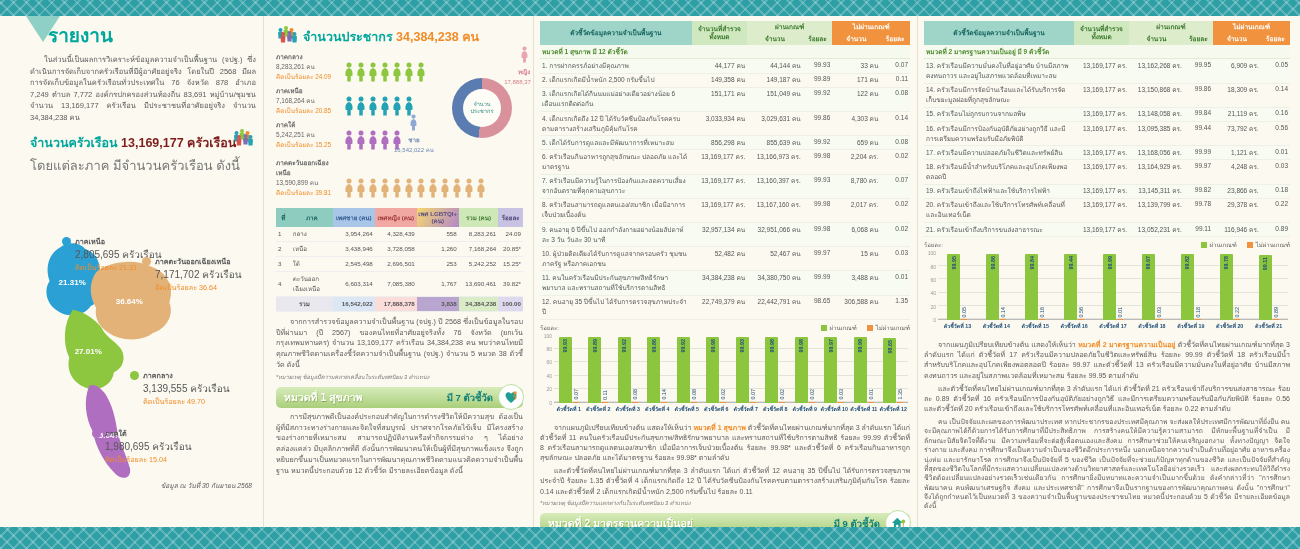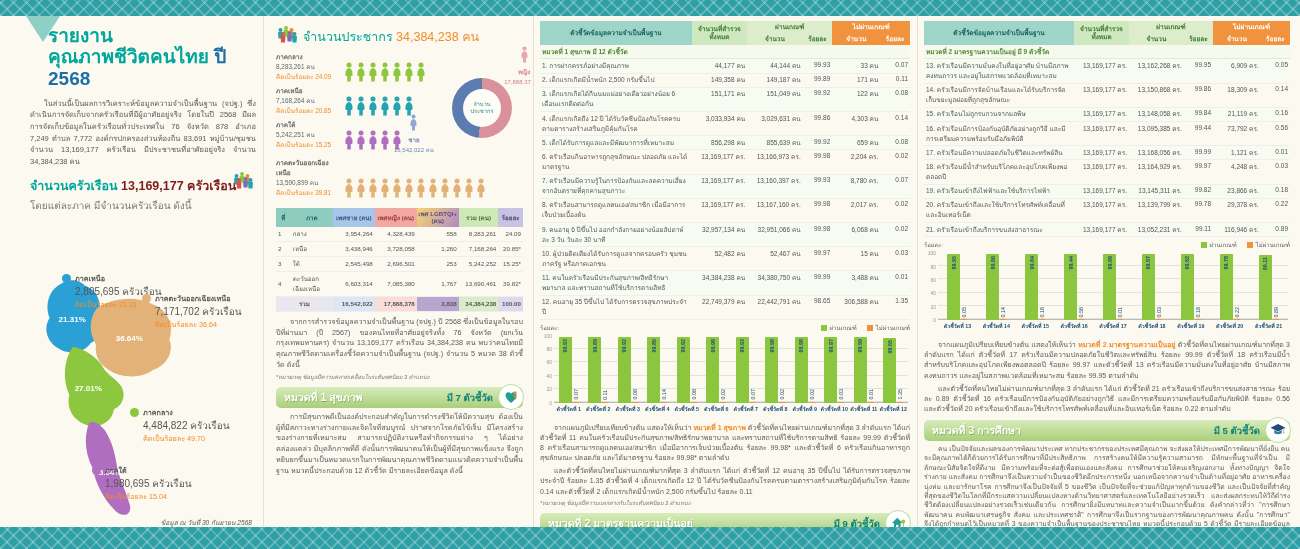--- a/index.html
+++ b/index.html
@@ -17,38 +17,38 @@
   #p3{left:536px;width:378px;padding:5px 4px 0 4px}
   #p4{left:920px;width:374px;padding:5px 4px 0 4px}
   
   #corner-triangle{position:absolute;left:26px;top:16px;width:0;height:0;border-left:17px solid transparent;border-right:17px solid transparent;border-top:26px solid #8ed0c6}
   .title1{font-size:19px;font-weight:bold;color:#00a79d;line-height:1.05;margin-left:18px}
   .title2{font-size:19px;font-weight:bold;color:#00a79d;line-height:1.15;margin-left:18px}
   .title2 .yr{color:#1a6fa8}
   .intro{margin-top:8px;font-size:7.5px;line-height:1.55;text-align:justify;color:#5a5a5a;text-indent:14px}
   .hh-line{margin-top:9px;font-size:12.5px;font-weight:bold;color:#00a79d;position:relative}
   .hh-line .hh-num{color:#7f1d1d}
-  .hh-sub{font-size:10px;color:#777;margin-top:2px}
+  .hh-sub{font-size:13px;color:#777;margin-top:2px}
   .crowd{position:absolute;right:2px;top:-4px}
   #map-canvas{position:relative;height:322px;margin-top:4px}
   #thai-map{position:absolute;left:0;top:60px}
   .map-pct{font-size:9px;font-weight:bold;fill:#ffffff}
   .legend{position:absolute;width:128px;display:flex;gap:4px}
   .legend .dot{width:9px;height:9px;border-radius:50%;flex:0 0 9px;margin-top:1px}
   .lg-name{font-size:7.2px;color:#555;font-weight:bold}
   .lg-val{font-size:10px;color:#555}
   .lg-pct{font-size:7.2px;color:#f28c28}
   #lg0{left:32px;top:56px}
   #lg1{left:112px;top:76px;width:132px}
   #lg2{left:100px;top:190px}
   #lg3{left:62px;top:248px}
   #asof{position:absolute;right:4px;top:300px;font-size:6.6px;font-style:italic;color:#555}
   
   .pop-head{display:flex;align-items:center;gap:5px}
-  .pop-title{font-size:12.5px;font-weight:normal;color:#00a79d}
+  .pop-title{font-size:12.5px;font-weight:bold;color:#00a79d}
   .pop-title .pop-num{color:#f28c28}
   #pop-section{position:relative;height:152px;margin-top:4px}
   .pop-row{position:absolute;left:0;display:flex;align-items:flex-end;gap:4px}
   .pop-label{width:64px;flex:0 0 64px}
   .pop-name{font-size:6.4px;color:#666;font-weight:bold}
   .pop-val{font-size:6.4px;color:#666}
   .pop-pct{font-size:6.4px;color:#f28c28}
   .pop-icons{display:flex;gap:2px;align-items:flex-end}
   #donut-block{position:absolute;left:160px;top:0;width:100px;height:118px}
   #donut{position:absolute;left:16px;top:26px;width:60px;height:60px;border-radius:50%;background:conic-gradient(#d9929c 0 51.9%,#5a7cb0 51.9% 100%)}
@@ -118,24 +118,20 @@
 
 <div class="band" id="band-top"></div>
 <div class="band" id="band-bottom"></div>
 <div class="fold" style="left:263px"></div>
 <div class="fold" style="left:533px"></div>
 <div class="fold" style="left:917px"></div>
 <div id="corner-triangle"></div>
 
 <div class="panel" id="p1">
   <div class="title1">รายงาน</div>
-  <div class="title2">
-    <span>คุณภาพชีวิตคนไทย</span>
-    <span class="yr">ปี 2568</span>
-  </div>
   <div class="intro">ในส่วนนี้เป็นผลการวิเคราะห์ข้อมูลความจำเป็นพื้นฐาน (จปฐ.) ซึ่งดำเนินการจัดเก็บจากครัวเรือนที่มีผู้อาศัยอยู่จริง โดยในปี 2568 มีผลการจัดเก็บข้อมูลในครัวเรือนทั่วประเทศใน 76 จังหวัด 878 อำเภอ 7,249 ตำบล 7,772 องค์กรปกครองส่วนท้องถิ่น 83,691 หมู่บ้าน/ชุมชน จำนวน 13,169,177 ครัวเรือน มีประชาชนที่อาศัยอยู่จริง จำนวน 34,384,238 คน</div>
   <div class="hh-line">
     <span>จำนวนครัวเรือน</span>
     <span class="hh-num">13,169,177 ครัวเรือน</span>
     <span class="crowd" id="crowd1"><svg width="22" height="18" viewBox="0 0 44 36">
           <circle cx="9" cy="8" r="4" fill="#23a3b4"></circle>
           <path d="M4 13 q5 -4 10 0 l-1 12 l-8 0 Z" fill="#23a3b4"></path>
           <circle cx="31" cy="8" r="4" fill="#f28c28"></circle>
           <path d="M26 13 q5 -4 10 0 l-1 12 l-8 0 Z" fill="#f28c28"></path>
           <circle cx="20" cy="4" r="4" fill="#8dc63f"></circle>
@@ -174,21 +170,21 @@
   <div class="lg-text">
     <div class="lg-name">ภาคตะวันออกเฉียงเหนือ</div>
     <div class="lg-val">7,171,702 ครัวเรือน</div>
     <div class="lg-pct">คิดเป็นร้อยละ 36.64</div>
   </div>
       </div>
     <div class="legend" id="lg2">
         <span class="dot" style="background:#8dc63f"></span>
   <div class="lg-text">
     <div class="lg-name">ภาคกลาง</div>
-    <div class="lg-val">4,484,822 ครัวเรือน</div>
+    <div class="lg-val">3,139,555 ครัวเรือน</div>
     <div class="lg-pct">คิดเป็นร้อยละ 49.70</div>
   </div>
       </div>
     <div class="legend" id="lg3">
         <span class="dot" style="background:#b06ec0"></span>
   <div class="lg-text">
     <div class="lg-name">ภาคใต้</div>
     <div class="lg-val">1,980,695 ครัวเรือน</div>
     <div class="lg-pct">คิดเป็นร้อยละ 15.04</div>
   </div>
@@ -1037,27 +1033,15 @@
       </div>
       <div class="ch-xlab">ตัวชี้วัดที่ 21</div>
         </div>
       </div>
     </div>
   <div class="para2">
     <span>จากแผนภูมิเปรียบเทียบข้างต้น แสดงให้เห็นว่า </span><span class="hl">หมวดที่ 2 มาตรฐานความเป็นอยู่</span><span> ตัวชี้วัดที่คนไทยผ่านเกณฑ์มากที่สุด 3 ลำดับแรก ได้แก่ ตัวชี้วัดที่ 17 ครัวเรือนมีความปลอดภัยในชีวิตและทรัพย์สิน ร้อยละ 99.99 ตัวชี้วัดที่ 18 ครัวเรือนมีน้ำสำหรับบริโภคและอุปโภคเพียงพอตลอดปี ร้อยละ 99.97 และตัวชี้วัดที่ 13 ครัวเรือนมีความมั่นคงในที่อยู่อาศัย บ้านมีสภาพคงทนถาวร และอยู่ในสภาพแวดล้อมที่เหมาะสม ร้อยละ 99.95 ตามลำดับ</span>
   </div>
   <div class="para2">และตัวชี้วัดที่คนไทยไม่ผ่านเกณฑ์มากที่สุด 3 ลำดับแรก ได้แก่ ตัวชี้วัดที่ 21 ครัวเรือนเข้าถึงบริการขนส่งสาธารณะ ร้อยละ 0.89 ตัวชี้วัดที่ 16 ครัวเรือนมีการป้องกันอุบัติภัยอย่างถูกวิธี และมีการเตรียมความพร้อมรับมือกับภัยพิบัติ ร้อยละ 0.56 และตัวชี้วัดที่ 20 ครัวเรือนเข้าถึงและใช้บริการโทรศัพท์เคลื่อนที่และอินเทอร์เน็ต ร้อยละ 0.22 ตามลำดับ</div>
 
-  <div class="sec-bar">
-    <span class="sec-title">หมวดที่ 3 การศึกษา</span>
-    <span class="sec-count">มี 5 ตัวชี้วัด</span>
-    <span class="sec-icon">
-      <svg width="18" height="18" viewBox="0 0 24 24">
-          <path d="M2 9 L12 4 L22 9 L12 14 Z" fill="#1f4e79"></path>
-          <path d="M7 12 L7 16 C7 18 17 18 17 16 L17 12 L12 14.5 Z" fill="#2a7fae"></path>
-          <rect x="19.2" y="9" width="1" height="6" fill="#f28c28"></rect>
-          <circle cx="19.7" cy="15.6" r="1" fill="#f28c28"></circle>
-        </svg>
-    </span>
-  </div>
   <div class="para3">คน เป็นปัจจัยและผลของการพัฒนาประเทศ หากประชากรของประเทศมีคุณภาพ จะส่งผลให้ประเทศมีการพัฒนาที่ยั่งยืน คนจะมีคุณภาพได้ก็ด้วยการได้รับการศึกษาที่มีประสิทธิภาพ การสร้างคนให้มีความรู้ความสามารถ มีทักษะพื้นฐานที่จำเป็น มีลักษณะนิสัยจิตใจที่ดีงาม มีความพร้อมที่จะต่อสู้เพื่อตนเองและสังคม การศึกษาช่วยให้คนเจริญงอกงาม ทั้งทางปัญญา จิตใจ ร่างกาย และสังคม การศึกษาจึงเป็นความจำเป็นของชีวิตอีกประการหนึ่ง นอกเหนือจากความจำเป็นด้านที่อยู่อาศัย อาหารเครื่องนุ่งห่ม และยารักษาโรค การศึกษาจึงเป็นปัจจัยที่ 5 ของชีวิต เป็นปัจจัยที่จะช่วยแก้ปัญหาทุกด้านของชีวิต และเป็นปัจจัยที่สำคัญที่สุดของชีวิตในโลกที่มีกระแสความเปลี่ยนแปลงทางด้านวิทยาศาสตร์และเทคโนโลยีอย่างรวดเร็ว และส่งผลกระทบให้วิถีดำรงชีวิตต้องเปลี่ยนแปลงอย่างรวดเร็วเช่นเดียวกัน การศึกษายิ่งมีบทบาทและความจำเป็นมากขึ้นด้วย ดังคำกล่าวที่ว่า "การศึกษาพัฒนาคน คนพัฒนาเศรษฐกิจ สังคม และประเทศชาติ" การศึกษาจึงเป็นรากฐานของการพัฒนาคุณภาพคน ดังนั้น "การศึกษา" จึงได้ถูกกำหนดไว้เป็นหมวดที่ 3 ของความจำเป็นพื้นฐานของประชาชนไทย หมวดนี้ประกอบด้วย 5 ตัวชี้วัด มีรายละเอียดข้อมูล ดังนี้</div>
 
 </div>
 
 </body></html>

